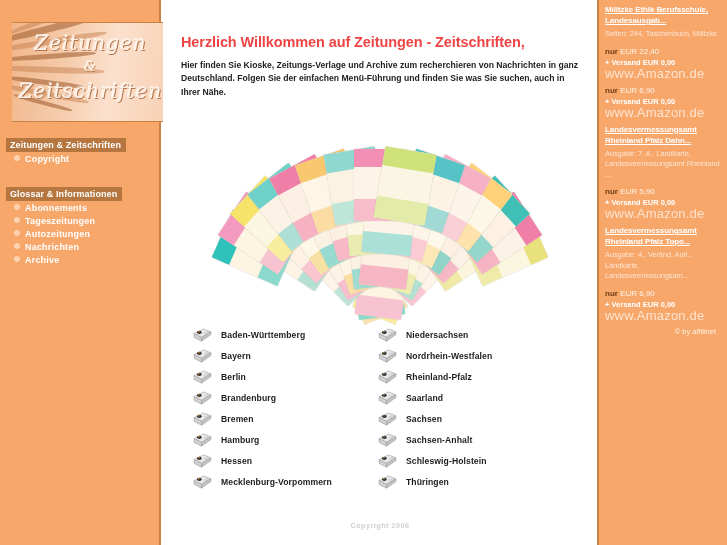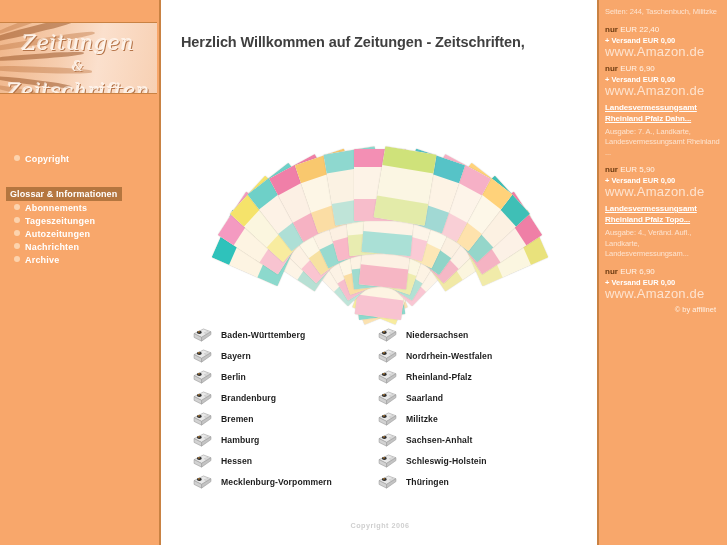--- a/index.html
+++ b/index.html
@@ -19,22 +19,22 @@
   #left-col {
     position: absolute;
     left: 0; top: 0;
     width: 161px; height: 545px;
     background: #f8a76b;
     border-right: 2px solid #c98243;
     box-sizing: border-box;
   }
   #logo-box {
     position: absolute;
-    left: 0; top: 22px;
-    width: 157px; height: 72px;
+    left: 12px; top: 22px;
+    width: 157px; height: 100px;
     border-top: 1px solid #c98243;
     border-bottom: 1px solid #c98243;
     background: linear-gradient(100deg,#f0b68a 0%, #f6cdae 38%, #fbe0cd 62%, #f7d0b3 100%);
     overflow: hidden;
     box-sizing: border-box;
   }
   
   .streak {
     position: absolute;
     background: #9c5a2c;
@@ -93,21 +93,21 @@
     left: 163px; top: 0;
     width: 434px; height: 545px;
     background: #ffffff;
   }
   #page-title {
     position: absolute;
     left: 18px; top: 24px;
     width: 400px;
     font-size: 14.5px;
     font-weight: bold;
-    color: #404040;
+    color: #ef4444;
     letter-spacing: -0.1px;
   }
   #intro {
     position: absolute;
     left: 18px; top: 50px;
     width: 398px;
     font-size: 8.6px;
     font-weight: bold;
     color: #222222;
     line-height: 13.5px;
@@ -246,20 +246,21 @@
       <div class="streak" style="left:2px;   top:70px;  width:60px;  height:4px;  transform:rotate(15deg);"></div>
       <div class="streak l" style="left:-4px;  top:8px;   width:70px;  height:5px;  transform:rotate(-20deg);"></div>
 
       <div id="logo-text">
         <div id="logo-line1">Zeitungen</div>
         <div id="logo-line2">&amp;</div>
         <div id="logo-line3">Zeitschriften</div>
       </div>
     </div>
 
+    <div class="nav-heading" style="top:138px;">Zeitungen &amp; Zeitschriften</div>
 
     <a class="nav-item" href="#" style="top:154px;">
       <span class="dot"></span><span>Copyright</span>
     </a>
     <a class="nav-item" href="#" style="top:167px;margin-top:20px;">
       <span class="dot"></span><span>Impressum</span>
     </a>
 
     <div class="nav-heading" style="top:187px;">Glossar &amp; Informationen</div>
 
@@ -276,20 +277,21 @@
       <span class="dot"></span><span>Nachrichten</span>
     </a>
     <a class="nav-item" href="#" style="top:255px;">
       <span class="dot"></span><span>Archive</span>
     </a>
   </div>
 
   <div id="main">
 
     <h1 id="page-title">Herzlich Willkommen auf Zeitungen - Zeitschriften,</h1>
+    <p id="intro">Hier finden Sie Kioske, Zeitungs-Verlage und Archive zum recherchieren von Nachrichten in ganz Deutschland. Folgen Sie der einfachen Menü-Führung und finden Sie was Sie suchen, auch in Ihrer Nähe.</p>
 
     <div id="collage">
         <div class="mag" style="left: 43.7971px; top: 123.5px; transform: rotate(-66.3deg) scale(1); z-index: 93; background: rgb(253, 244, 226);">
           <div class="band" style="background:#2fc2bb"></div>
           <div class="band2" style="background:#2fc2bb;opacity:.55"></div>
         </div>
         <div class="mag" style="left: 51.3004px; top: 108.81px; transform: rotate(-56.8deg) scale(1); z-index: 94; background: rgb(253, 244, 226);">
           <div class="band" style="background:#f49ac1"></div>
           <div class="band2" style="background:#f49ac1;opacity:.55"></div>
         </div>
@@ -582,21 +584,21 @@
         </div>
         <div class="state-row">
           <span class="paper-icon"><svg viewBox="0 0 20 16" width="19" height="15" xmlns="http://www.w3.org/2000/svg">
   <polygon points="1,6 11,1 19,4 9,10" fill="#e8e8e8" stroke="#9a9a9a" stroke-width=".6"></polygon>
   <polygon points="1,6 9,10 9,14 1,10" fill="#d2d2d2" stroke="#9a9a9a" stroke-width=".6"></polygon>
   <polygon points="9,10 19,4 19,7 9,14" fill="#c4c4c4" stroke="#9a9a9a" stroke-width=".6"></polygon>
   <ellipse cx="6.6" cy="4.6" rx="2.6" ry="1.7" fill="#2b2b2b"></ellipse>
   <ellipse cx="6.2" cy="4.1" rx="1.1" ry=".7" fill="#e09a3c"></ellipse>
   <path d="M11.5 5.2 L16 3.6 M12.3 6.4 L16.8 4.8" stroke="#b0b0b0" stroke-width=".5" fill="none"></path>
 </svg></span>
-          <a class="state-label" href="#">Militzke</a>
+          <a class="state-label" href="#">Sachsen</a>
         </div>
         <div class="state-row">
           <span class="paper-icon"><svg viewBox="0 0 20 16" width="19" height="15" xmlns="http://www.w3.org/2000/svg">
   <polygon points="1,6 11,1 19,4 9,10" fill="#e8e8e8" stroke="#9a9a9a" stroke-width=".6"></polygon>
   <polygon points="1,6 9,10 9,14 1,10" fill="#d2d2d2" stroke="#9a9a9a" stroke-width=".6"></polygon>
   <polygon points="9,10 19,4 19,7 9,14" fill="#c4c4c4" stroke="#9a9a9a" stroke-width=".6"></polygon>
   <ellipse cx="6.6" cy="4.6" rx="2.6" ry="1.7" fill="#2b2b2b"></ellipse>
   <ellipse cx="6.2" cy="4.1" rx="1.1" ry=".7" fill="#e09a3c"></ellipse>
   <path d="M11.5 5.2 L16 3.6 M12.3 6.4 L16.8 4.8" stroke="#b0b0b0" stroke-width=".5" fill="none"></path>
 </svg></span>
@@ -626,20 +628,21 @@
         </div>
       </div>
     </div>
 
     <div id="copyright">Copyright 2006</div>
   </div>
 
   <div id="right-col">
 
     <div class="ad">
+      <a class="ad-title" href="#">Militzke Ethik Berufsschule, Landesausgab...</a>
       <div class="ad-desc">Seiten: 244, Taschenbuch, Militzke</div>
       <div class="ad-price"><b>nur</b> <span>EUR 22,40</span></div>
       <div class="ad-ship">+ Versand EUR 0,00</div>
       <div class="ad-src">www.Amazon.de</div>
     </div>
 
     <div class="ad">
       <div class="ad-price"><b>nur</b> <span>EUR 6,90</span></div>
       <div class="ad-ship">+ Versand EUR 0,00</div>
       <div class="ad-src">www.Amazon.de</div>

